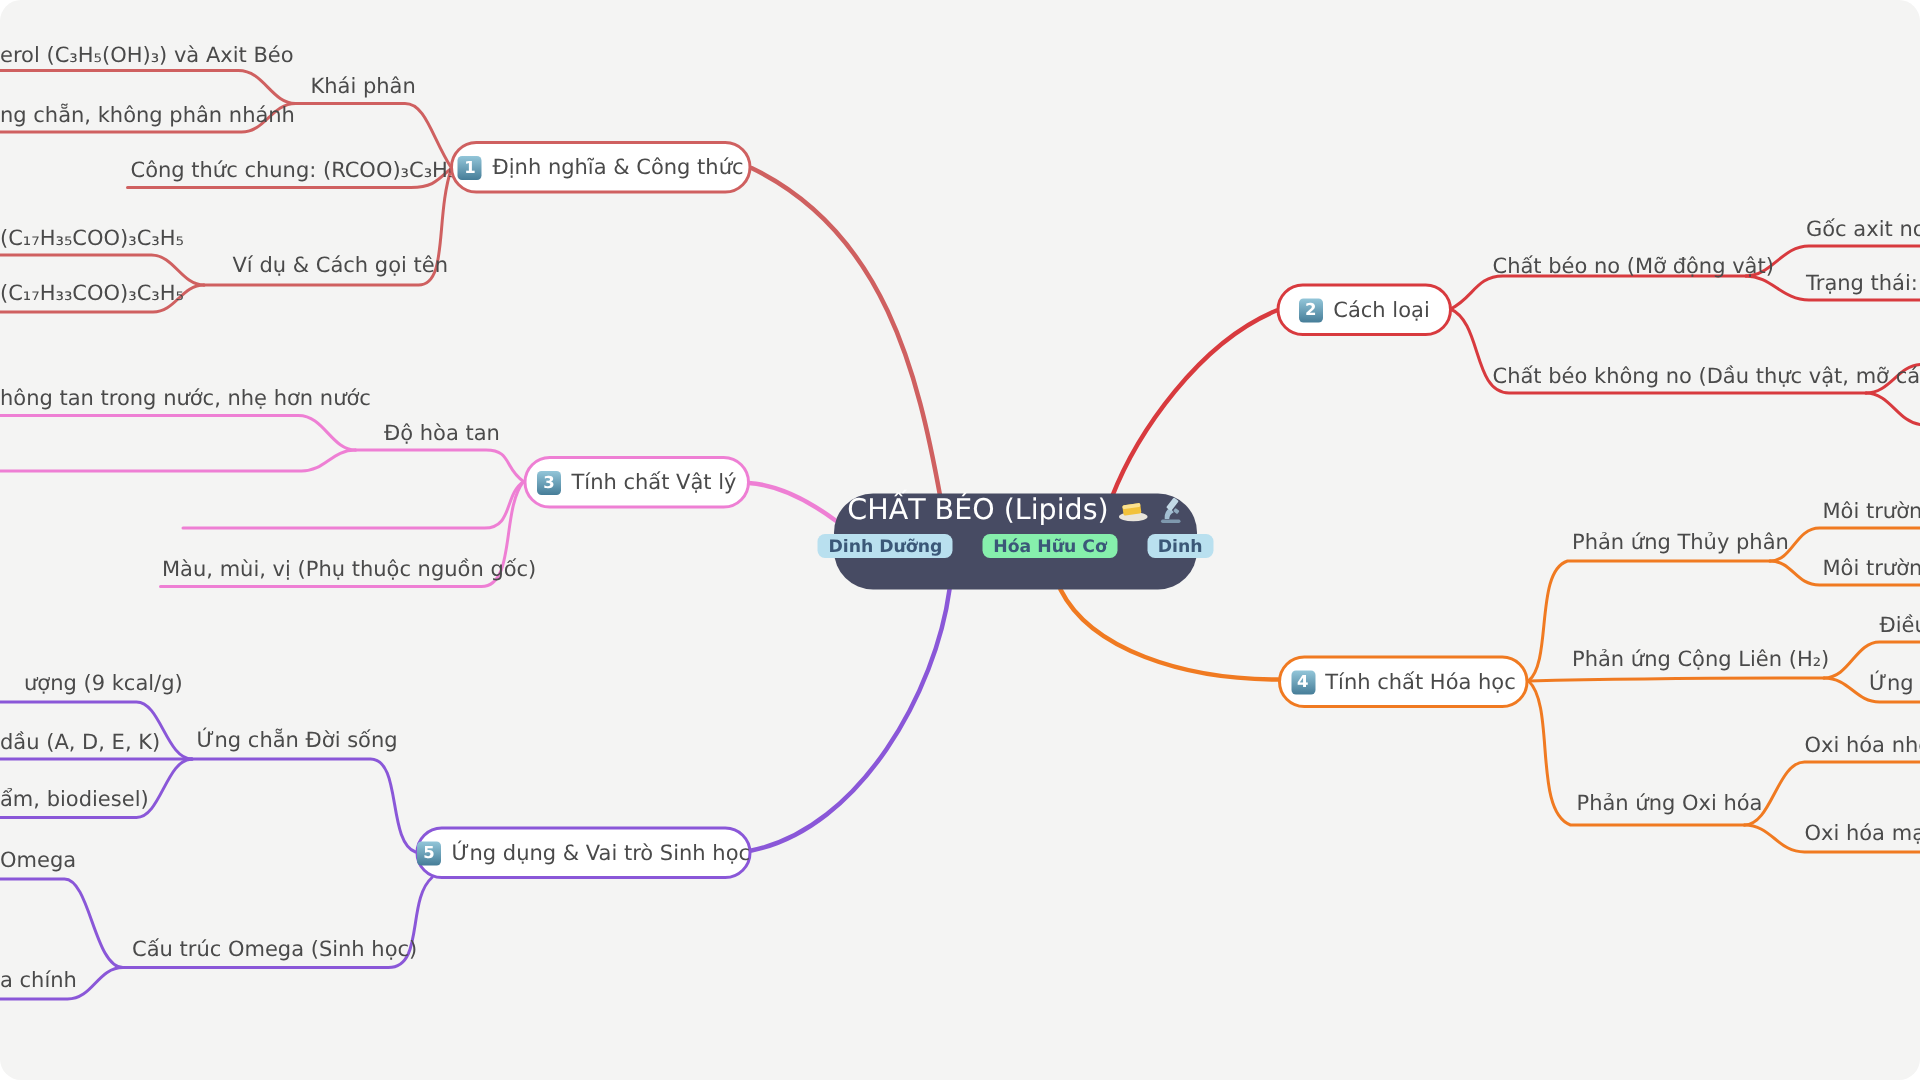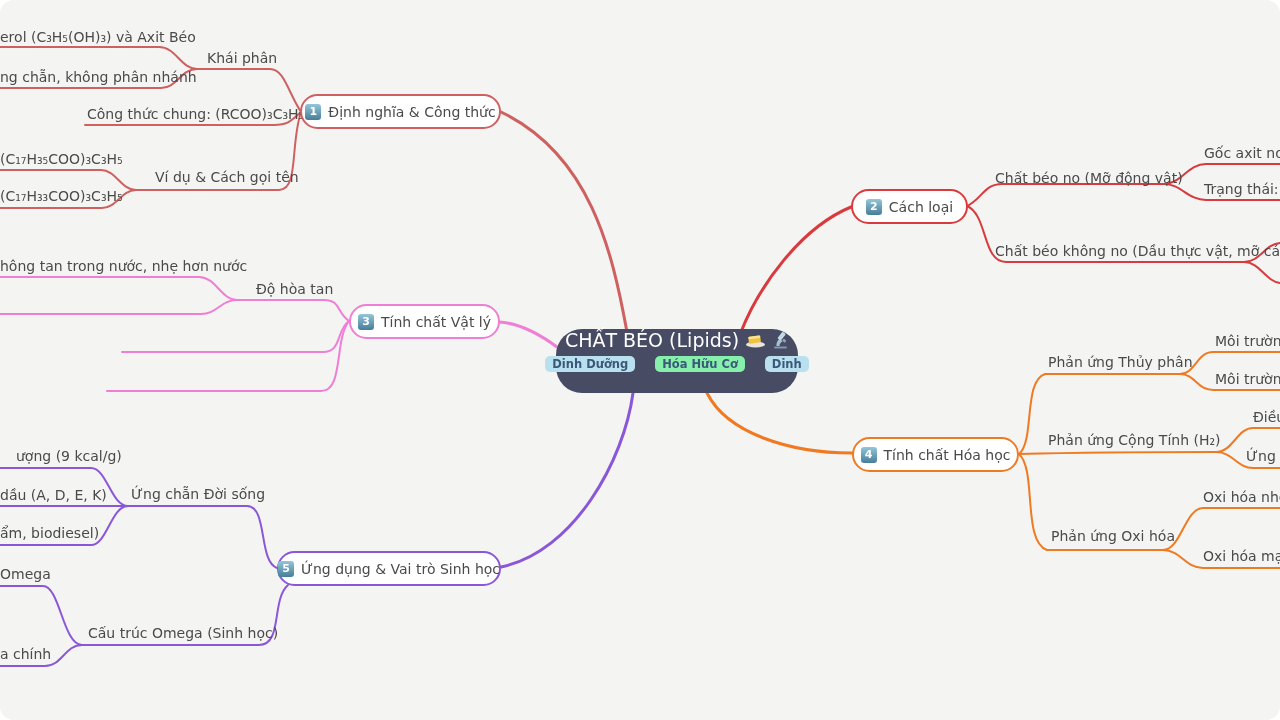--- a/index.html
+++ b/index.html
@@ -89,26 +89,27 @@
   <div class="leaf" style="left:155px;top:169px">Ví dụ &amp; Cách gọi tên</div>
   <div class="leaf" style="left:0;top:188px">(C₁₇H₃₃COO)₃C₃H₅</div>
 
   <div class="leaf" style="left:995px;top:170px">Chất béo no (Mỡ động vật)</div>
   <div class="leaf" style="left:1204px;top:145px">Gốc axit no (K</div>
   <div class="leaf" style="left:1204px;top:181px">Trạng thái: Th</div>
   <div class="leaf" style="left:995px;top:243px">Chất béo không no (Dầu thực vật, mỡ cá)</div>
 
   <div class="leaf" style="left:0;top:258px">hông tan trong nước, nhẹ hơn nước</div>
   <div class="leaf" style="left:256px;top:281px">Độ hòa tan</div>
+  <div class="leaf" style="left:108px;top:372px">Màu, mùi, vị (Phụ thuộc nguồn gốc)</div>
 
   <div class="leaf" style="left:1215px;top:333px">Môi trường</div>
   <div class="leaf" style="left:1048px;top:354px">Phản ứng Thủy phân</div>
   <div class="leaf" style="left:1215px;top:371px">Môi trường</div>
   <div class="leaf" style="left:1253px;top:409px">Điều</div>
-  <div class="leaf" style="left:1048px;top:432px">Phản ứng Cộng Tính (H₂)</div>
+  <div class="leaf" style="left:1048px;top:432px">Phản ứng Cộng Liên (H₂)</div>
   <div class="leaf" style="left:1246px;top:448px">Ứng d</div>
   <div class="leaf" style="left:1203px;top:489px">Oxi hóa nhẹ (</div>
   <div class="leaf" style="left:1051px;top:528px">Phản ứng Oxi hóa</div>
   <div class="leaf" style="left:1203px;top:548px">Oxi hóa mạnh</div>
 
   <div class="leaf" style="left:16px;top:448px">ượng (9 kcal/g)</div>
   <div class="leaf" style="left:131px;top:486px">Ứng chẵn Đời sống</div>
   <div class="leaf" style="left:0;top:487px">dầu (A, D, E, K)</div>
   <div class="leaf" style="left:0;top:525px">ẩm, biodiesel)</div>
   <div class="leaf" style="left:0;top:566px">Omega</div>

